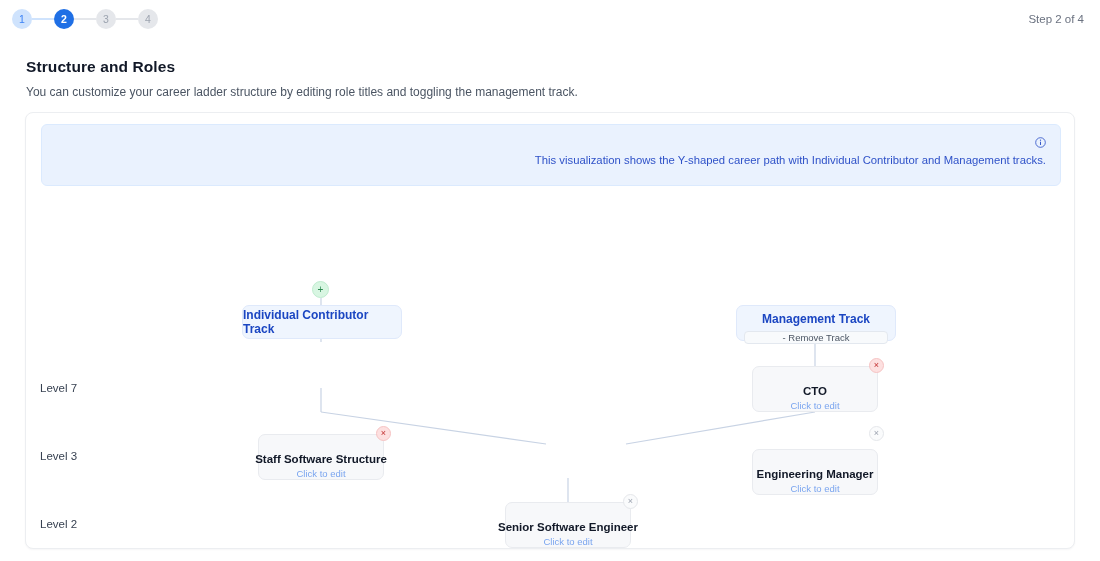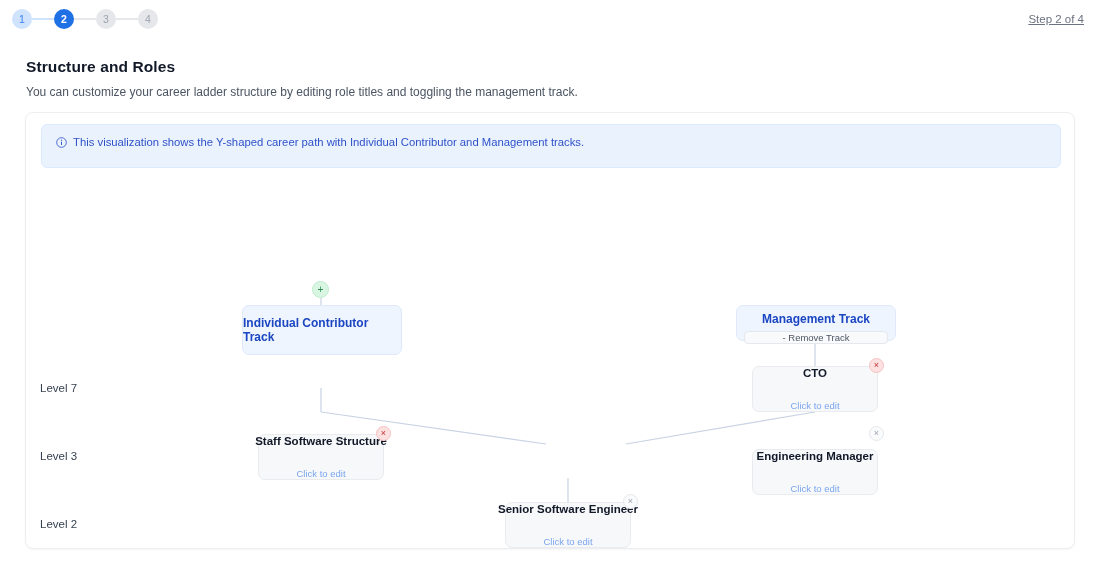--- a/index.html
+++ b/index.html
@@ -30,21 +30,21 @@
   }
   .step-circle.done   { background: #cfe3fd; color: #3b82f6; }
   .step-circle.active { background: #1f6fe5; color: #ffffff; font-weight: 700; }
   .step-circle.todo   { background: #e5e7eb; color: #9ca3af; }
   .step-line { width: 22px; height: 2px; flex: 0 0 auto; }
   .step-line.done { background: #cfe3fd; }
   .step-line.todo { background: #e5e7eb; }
 
   .step-counter {
     position: absolute; right: 16px; top: 13px;
-    font-size: 11.5px; color: #6b7280; text-decoration: underline;
+    font-size: 11.5px; color: #6b7280;
   }
 
   
   .page-title {
     position: absolute; left: 26px; top: 58px;
     font-size: 15.5px; font-weight: 700; color: #111827;
     letter-spacing: 0.1px;
   }
   .page-subtitle {
     position: absolute; left: 26px; top: 85px;
@@ -67,21 +67,21 @@
   .infobox {
     position: absolute; left: 15px; top: 11px;
     width: 1020px;
     background: #eaf2fe;
     border: 1px solid #dbeafe;
     border-radius: 6px;
     padding: 11px 14px 12px 14px;
   }
   .infobox-head {
     display: flex; align-items: flex-end; gap: 6px;
-    font-size: 11.3px; color: #2f52c8; margin-bottom: 7px;
+    font-size: 11.3px; color: #2f52c8; margin-bottom: 7px; flex-direction: column;
   }
   .info-icon {
     flex: 0 0 auto; width: 11px; height: 11px; margin-top: 1px;
   }
   .infobox ul {
     margin: 0; padding: 0 0 0 18px; list-style: none;
   }
   .infobox li {
     position: relative;
     font-size: 11.3px; color: #2f52c8; line-height: 1.72;
@@ -103,21 +103,21 @@
     position: absolute;
     border-radius: 7px;
     background: #eff5fe;
     border: 1px solid #dfe9fb;
     display: flex; flex-direction: column; align-items: center;
     justify-content: center;
   }
   .track-title {
     font-size: 12px; font-weight: 700; color: #1b46c2;
   }
-  #ic-track  { left: 216px; top: 104px; width: 160px; height: 50px; align-items: flex-end; }
+  #ic-track  { left: 216px; top: 104px; width: 160px; height: 34px; align-items: flex-end; }
   #mgmt-track{ left: 710px; top: 104px; width: 160px; height: 36px; padding-top: 6px; justify-content: flex-start; }
   #mgmt-track .track-title { margin-bottom: 5px; }
   .remove-track-btn {
     width: 144px; height: 17px;
     background: #f8fafc;
     border: 1px solid #e3e8ef;
     border-radius: 4px;
     font-size: 9.5px; color: #4b5563;
     font-family: "Liberation Sans", sans-serif;
     display: flex; align-items: center; justify-content: center;
@@ -132,21 +132,21 @@
   }
 
   
   .node {
     position: absolute;
     width: 126px; height: 46px;
     background: #f7f8fa;
     border: 1px solid #e9ebef;
     border-radius: 7px;
     display: flex; flex-direction: column;
-    align-items: center; justify-content: space-between;
+    align-items: center; justify-content: flex-end;
     cursor: pointer;
   }
   .node-title {
     font-size: 11.5px; font-weight: 700; color: #111827;
     white-space: nowrap;
   }
   .node-sub {
     font-size: 9.5px; color: #7aa5ef; margin-top: 3px;
   }
   .node.wide { width: 126px; }

